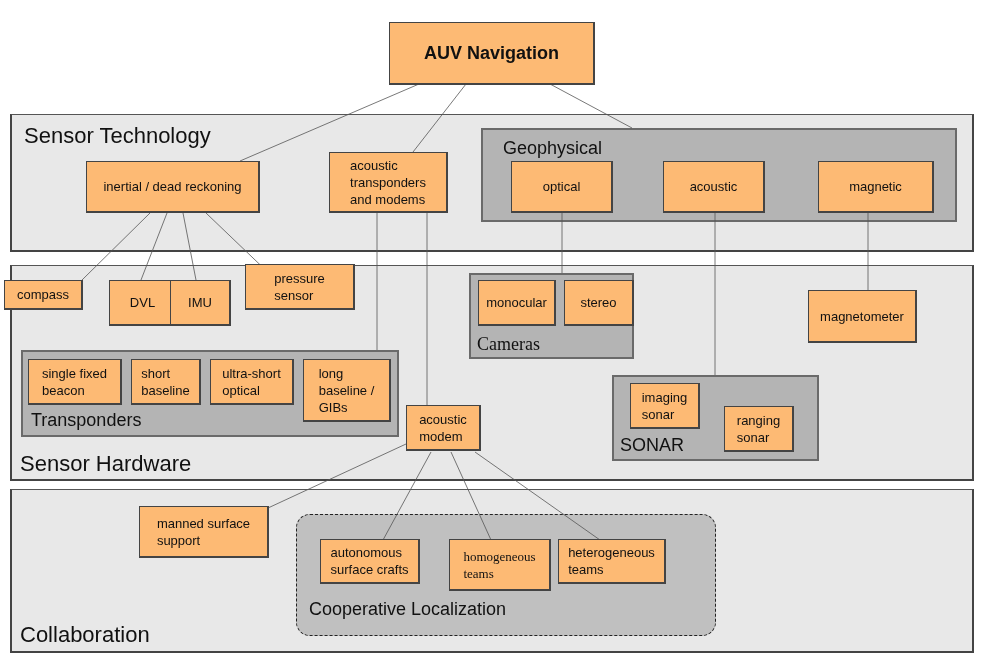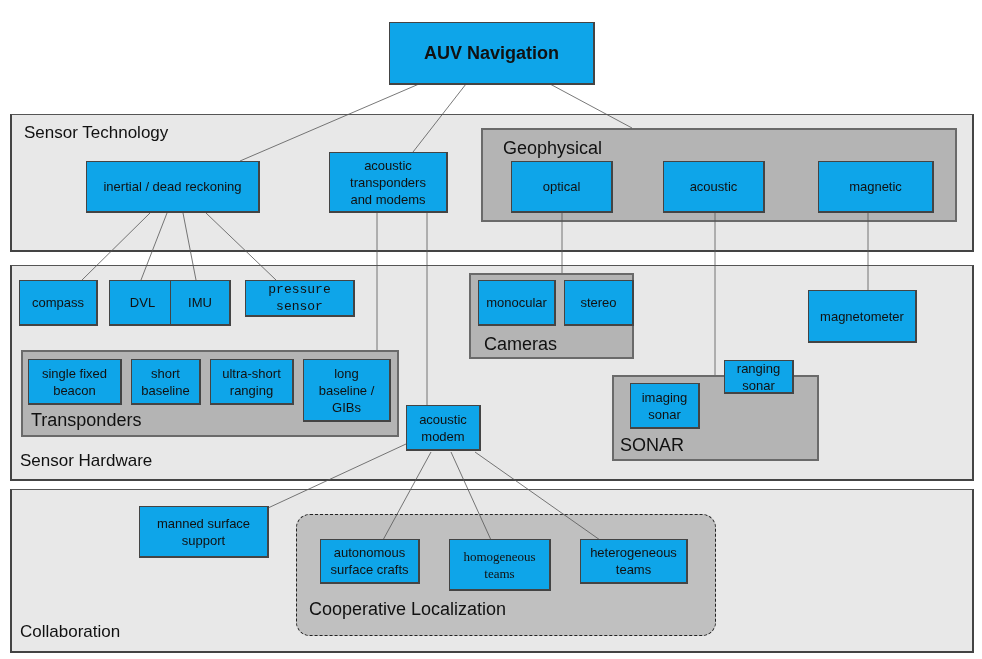--- a/index.html
+++ b/index.html
@@ -1,28 +1,28 @@
 <!DOCTYPE html>
 <html><head>
 <meta charset="utf-8">
 <style>
   html, body { margin: 0; padding: 0; background: #ffffff; }
   body { width: 982px; height: 659px; position: relative; overflow: hidden;
          font-family: "Liberation Sans", sans-serif; color: #111; }
   .panel { position: absolute; background: #e8e8e8; border: 1px solid #555;
            border-right: 2px solid #444; border-bottom: 2px solid #444;
            border-left: 2px solid #444; box-sizing: border-box; }
-  .panel-title { position: absolute; font-size: 17px; color: #111; white-space: nowrap; }
+  .panel-title { position: absolute; font-size: 22px; color: #111; white-space: nowrap; }
   .group { position: absolute; background: #b4b4b4; border: 2px solid #6a6a6a; box-sizing: border-box; }
   .group-title { position: absolute; font-size: 18px; color: #111; white-space: nowrap; }
   .group.dashed { background: #c0c0c0; border: 1.5px dashed #222; border-radius: 14px; }
-  .node { position: absolute; background: #0ea5e9; border: 1px solid #444;
+  .node { position: absolute; background: #fdba74; border: 1px solid #444;
           border-right: 2px solid #444; border-bottom: 2px solid #444;
           box-sizing: border-box; display: flex; align-items: center; justify-content: center;
-          text-align: center; font-size: 13px; line-height: 17px; color: #111; white-space: pre-line; }
+          font-size: 13px; line-height: 17px; color: #111; white-space: pre-line; }
   .node.root { font-size: 18px; font-weight: bold; }
   svg.links { position: absolute; left: 0; top: 0; width: 982px; height: 659px; pointer-events: none; z-index: 5; }
   svg.links line { stroke: #555; stroke-width: 0.8; }
   .z1 { z-index: 1; } .z2 { z-index: 2; } .z6 { z-index: 6; }
 </style>
 </head>
 <body>
 
 <div class="panel z1" style="left:10px;top:114px;width:964px;height:138px;">
   <span class="panel-title" style="left:12px;top:8px;">Sensor Technology</span>
@@ -31,21 +31,21 @@
   <span class="panel-title" style="left:8px;top:185px;">Sensor Hardware</span>
 </div>
 <div class="panel z1" style="left:10px;top:489px;width:964px;height:164px;">
   <span class="panel-title" style="left:8px;top:132px;">Collaboration</span>
 </div>
 
 <div class="group z2" style="left:481px;top:128px;width:476px;height:94px;">
   <span class="group-title" style="left:20px;top:8px;">Geophysical</span>
 </div>
 <div class="group z2" style="left:469px;top:273px;width:165px;height:86px;">
-  <span class="group-title" style="left:13px;top:59px;">Cameras</span>
+  <span class="group-title" style="left:6px;top:59px;font-family:Liberation Serif, serif;">Cameras</span>
 </div>
 <div class="group z2" style="left:21px;top:350px;width:378px;height:87px;">
   <span class="group-title" style="left:8px;top:58px;">Transponders</span>
 </div>
 <div class="group z2" style="left:612px;top:375px;width:207px;height:86px;">
   <span class="group-title" style="left:6px;top:58px;">SONAR</span>
 </div>
 <div class="group dashed z2" style="left:296px;top:514px;width:420px;height:122px;">
   <span class="group-title" style="left:12px;top:84px;">Cooperative Localization</span>
 </div>
@@ -72,44 +72,44 @@
 <div class="node root z6" style="left:389px;top:22px;width:206px;height:63px;">AUV Navigation</div>
 
 <div class="node z6" style="left:86px;top:161px;width:174px;height:52px;">inertial / dead reckoning</div>
 <div class="node z6" style="left:329px;top:152px;width:119px;height:61px;">acoustic
 transponders
 and modems</div>
 <div class="node z6" style="left:511px;top:161px;width:102px;height:52px;">optical</div>
 <div class="node z6" style="left:663px;top:161px;width:102px;height:52px;">acoustic</div>
 <div class="node z6" style="left:818px;top:161px;width:116px;height:52px;">magnetic</div>
 
-<div class="node z6" style="left:19px;top:280px;width:79px;height:46px;">compass</div>
+<div class="node z6" style="left:4px;top:280px;width:79px;height:30px;">compass</div>
 <div class="node z6" style="left:109px;top:280px;width:68px;height:46px;">DVL</div>
 <div class="node z6" style="left:170px;top:280px;width:61px;height:46px;">IMU</div>
-<div class="node z6" style="left:245px;top:280px;width:110px;height:37px;font-family:Liberation Mono, monospace;">pressure
+<div class="node z6" style="left:245px;top:264px;width:110px;height:46px;">pressure
 sensor</div>
 <div class="node z6" style="left:478px;top:280px;width:78px;height:46px;">monocular</div>
 <div class="node z6" style="left:564px;top:280px;width:70px;height:46px;">stereo</div>
 <div class="node z6" style="left:808px;top:290px;width:109px;height:53px;">magnetometer</div>
 <div class="node z6" style="left:28px;top:359px;width:94px;height:46px;">single fixed
 beacon</div>
 <div class="node z6" style="left:131px;top:359px;width:70px;height:46px;">short
 baseline</div>
 <div class="node z6" style="left:210px;top:359px;width:84px;height:46px;">ultra-short
-ranging</div>
+optical</div>
 <div class="node z6" style="left:303px;top:359px;width:88px;height:63px;">long
 baseline /
 GIBs</div>
 <div class="node z6" style="left:406px;top:405px;width:75px;height:46px;">acoustic
 modem</div>
 <div class="node z6" style="left:630px;top:383px;width:70px;height:46px;">imaging
 sonar</div>
-<div class="node z6" style="left:724px;top:360px;width:70px;height:34px;">ranging
+<div class="node z6" style="left:724px;top:406px;width:70px;height:46px;">ranging
 sonar</div>
 
 <div class="node z6" style="left:139px;top:506px;width:130px;height:52px;">manned surface
 support</div>
 <div class="node z6" style="left:320px;top:539px;width:100px;height:45px;">autonomous
 surface crafts</div>
 <div class="node z6" style="left:449px;top:539px;width:102px;height:52px;font-family:Liberation Serif, serif;">homogeneous
 teams</div>
-<div class="node z6" style="left:580px;top:539px;width:108px;height:45px;">heterogeneous
+<div class="node z6" style="left:558px;top:539px;width:108px;height:45px;">heterogeneous
 teams</div>
 
 </body></html>

